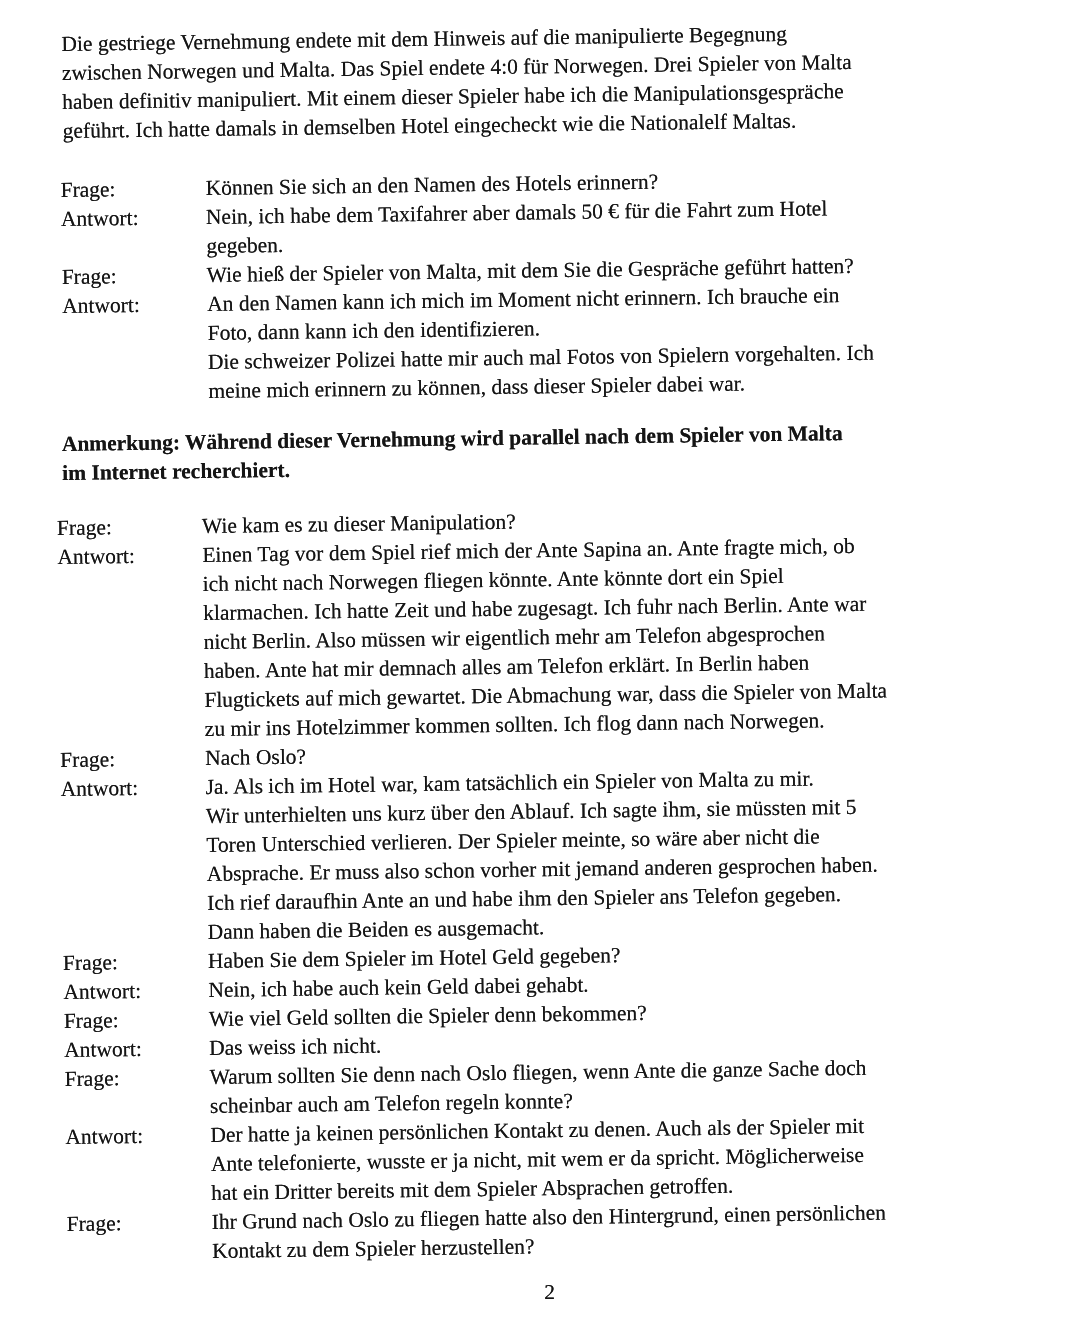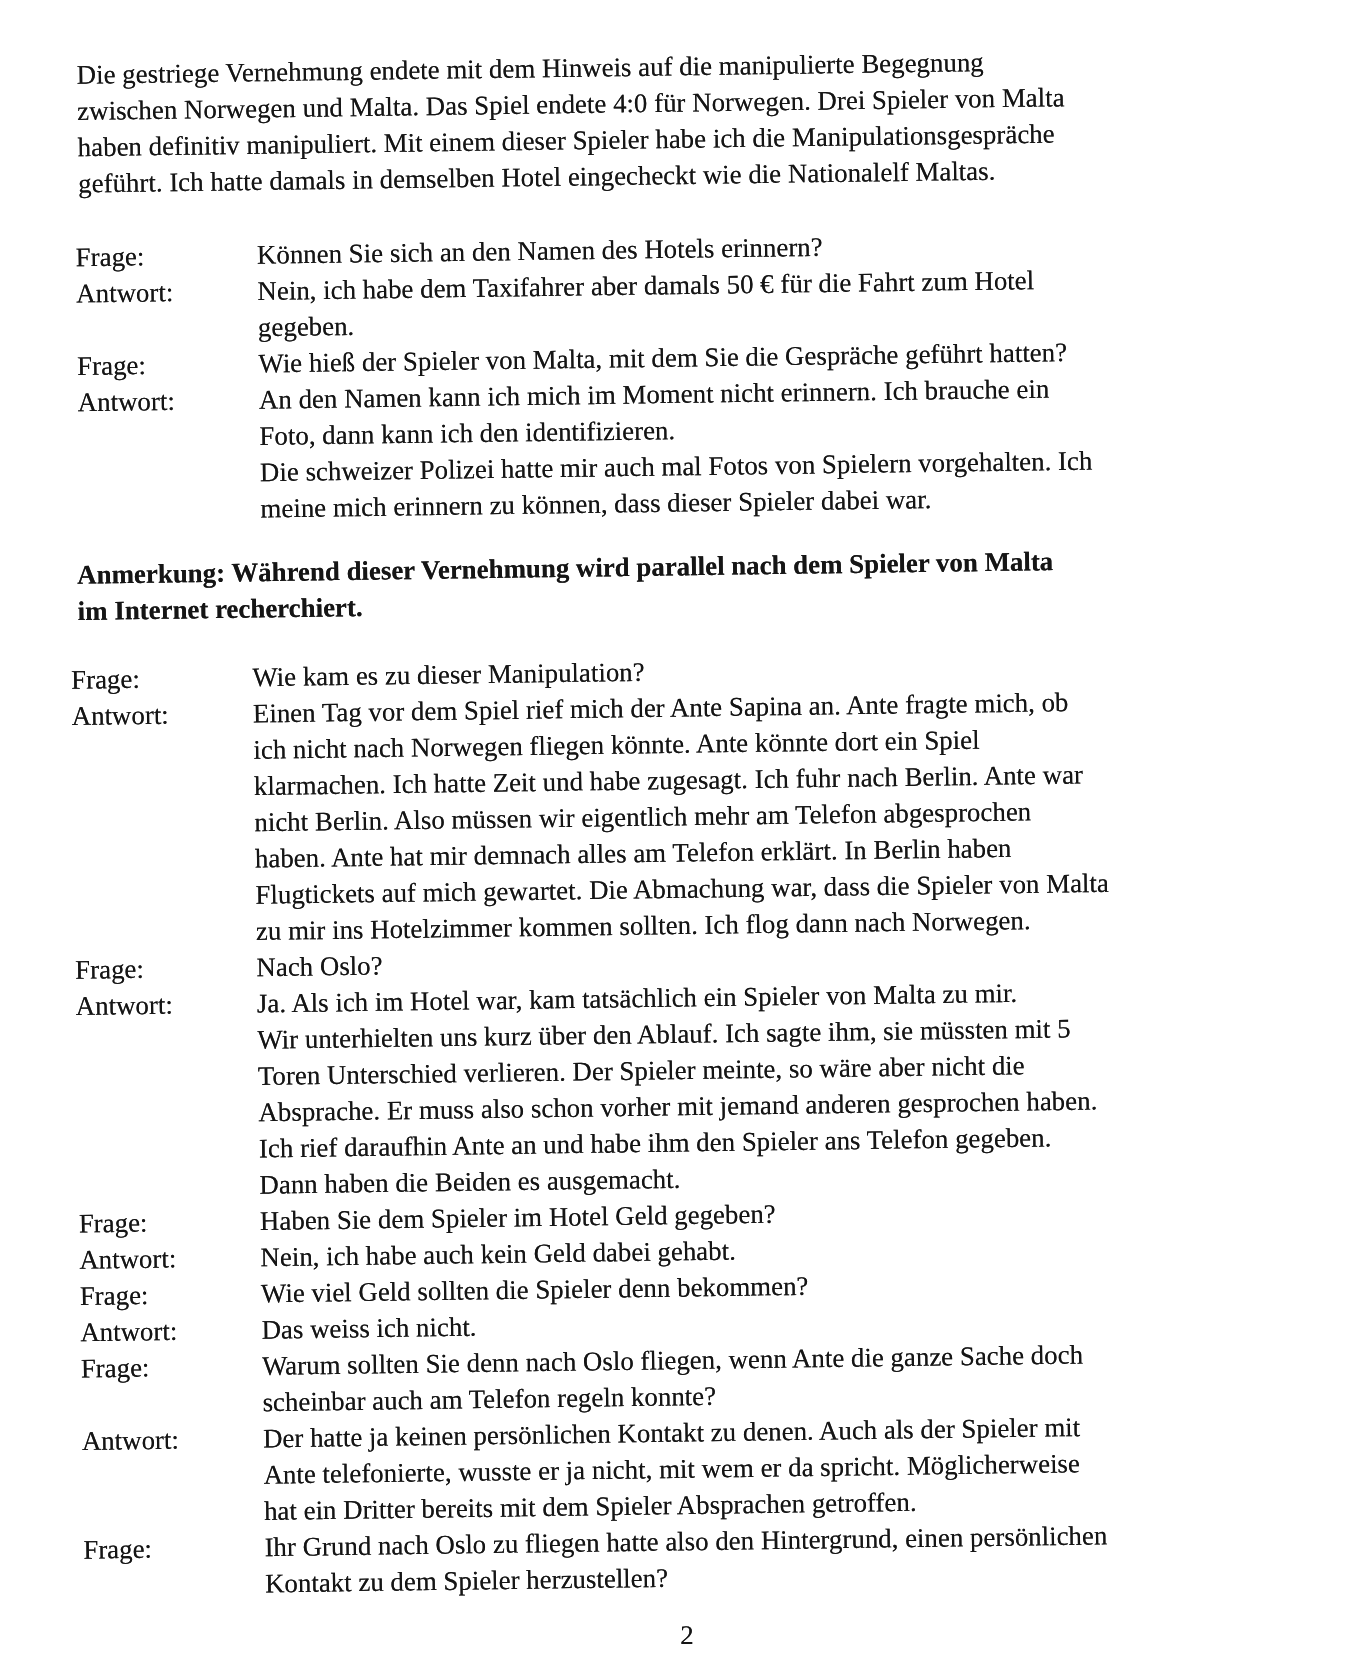--- a/index.html
+++ b/index.html
@@ -17,21 +17,21 @@
     width: 1077px;
     height: 1343px;
     background: #ffffff;
     font-family: "Liberation Serif", "DejaVu Serif", serif;
     font-size: 21.5px;
     line-height: 29px;
     color: #151515;
     text-shadow: 0 0 0.45px rgba(10,10,10,0.75);
   }
   .content {
-    padding: 24px 50px 0 62px;
+    padding: 8px 50px 0 62px;
   }
   
   .skew {
     transform: rotate(-0.8deg);
     transform-origin: left center;
   }
   .para {
     white-space: pre-line;
     max-width: 960px;
   }

